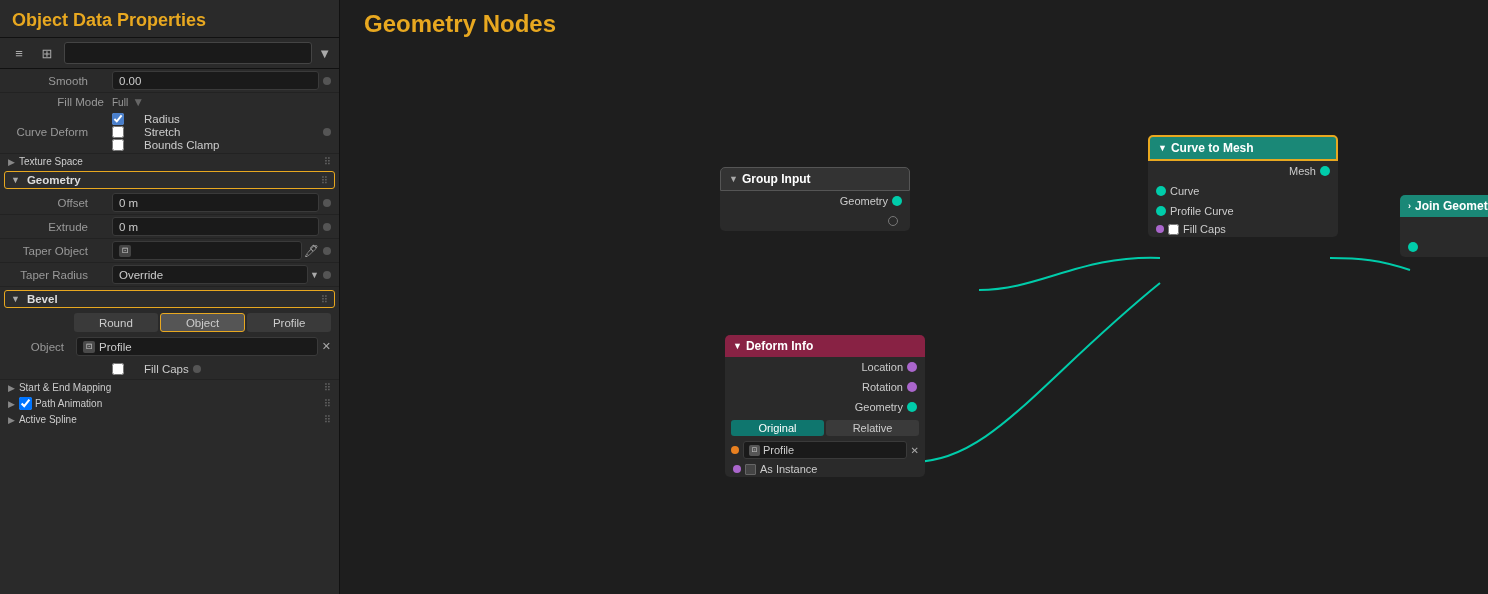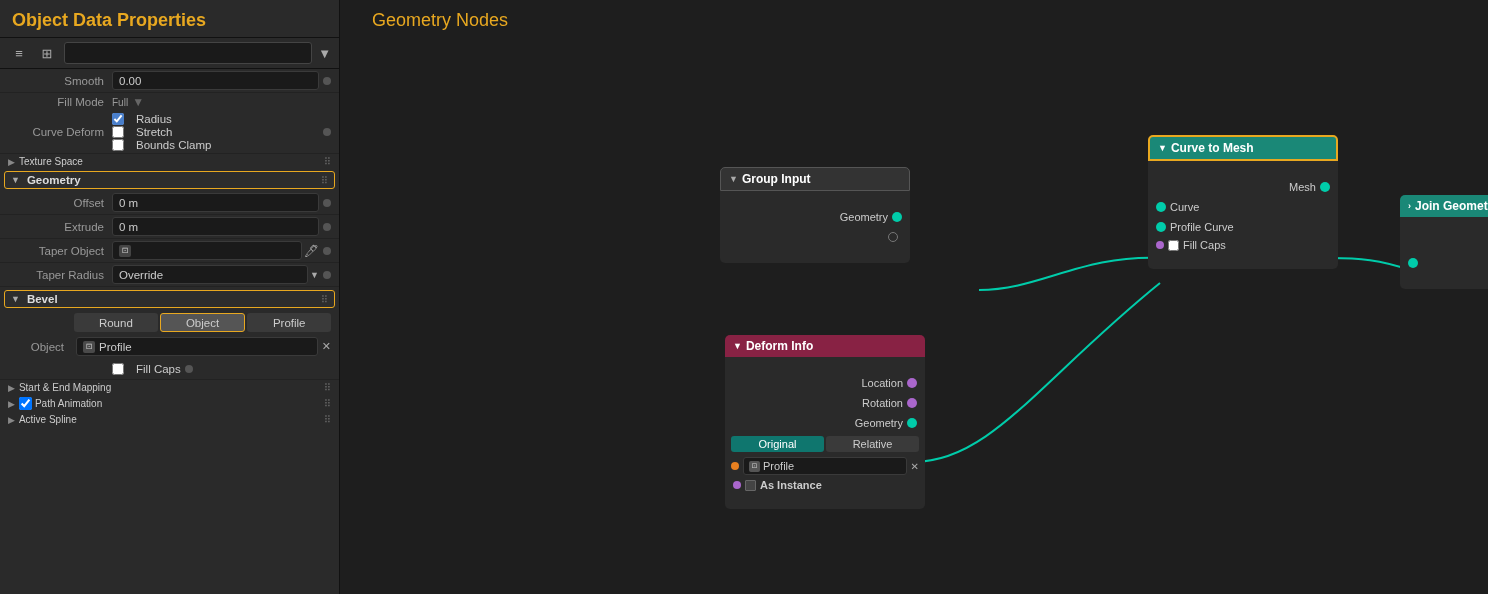--- a/index.html
+++ b/index.html
@@ -78,21 +78,21 @@
       display: flex;
       align-items: center;
       padding: 2px 8px 2px 12px;
       min-height: 22px;
       border-bottom: 1px solid #222;
     }
     .prop-label {
       color: #999;
       width: 100px;
       text-align: right;
-      padding-right: 8px;
+      padding-right: 24px;
       font-size: 11.5px;
     }
     .prop-value {
       flex: 1;
       background: #1a1a1a;
       border: 1px solid #3a3a3a;
       border-radius: 3px;
       color: #ccc;
       padding: 1px 6px;
       font-size: 11.5px;
@@ -103,21 +103,21 @@
     .prop-dot {
       width: 8px; height: 8px;
       border-radius: 50%;
       background: #555;
       margin-left: 4px;
       cursor: pointer;
     }
     .prop-checkbox {
       display: flex;
       align-items: center;
-      gap: 12px;
+      gap: 20px;
       color: #ccc;
       font-size: 11.5px;
     }
     .prop-checkbox input[type=checkbox] {
       width: 12px; height: 12px;
       accent-color: #4a7fcb;
     }
 
     .section-header {
       display: flex;
@@ -265,25 +265,25 @@
 
     
     .right-panel {
       flex: 1;
       background: #1e1e1e;
       position: relative;
       overflow: hidden;
     }
     .right-panel-title {
       color: #e8a820;
-      font-size: 18px;
-      font-weight: normal;
+      font-size: 24px;
+      font-weight: bold;
       padding: 10px 16px 6px 16px;
       position: absolute;
-      top: 0; left: 16px;
+      top: 0; left: 8px;
     }
 
     
     .node {
       position: absolute;
       border-radius: 6px;
       overflow: visible;
     }
 
     .node-header {
@@ -293,21 +293,21 @@
       border-radius: 5px 5px 0 0;
       gap: 4px;
       font-size: 12px;
       font-weight: bold;
       color: #fff;
     }
 
     .node-body {
       background: #2a2a2a;
       border-radius: 0 0 5px 5px;
-      padding: 16px 0;
+      padding: 0 0;
     }
 
     .node-socket-row {
       display: flex;
       align-items: center;
       padding: 2px 8px;
       gap: 4px;
       min-height: 20px;
     }
 
@@ -416,21 +416,20 @@
       cursor: pointer;
       font-size: 10px;
     }
     .node-as-instance {
       display: flex;
       align-items: center;
       gap: 4px;
       padding: 2px 8px;
       font-size: 11px;
       color: #ccc;
-      font-weight: bold;
     }
     .small-sq {
       width: 11px; height: 11px;
       background: #444;
       border: 1px solid #666;
       border-radius: 1px;
     }
     .dot-orange {
       width: 8px; height: 8px;
       border-radius: 50%;

